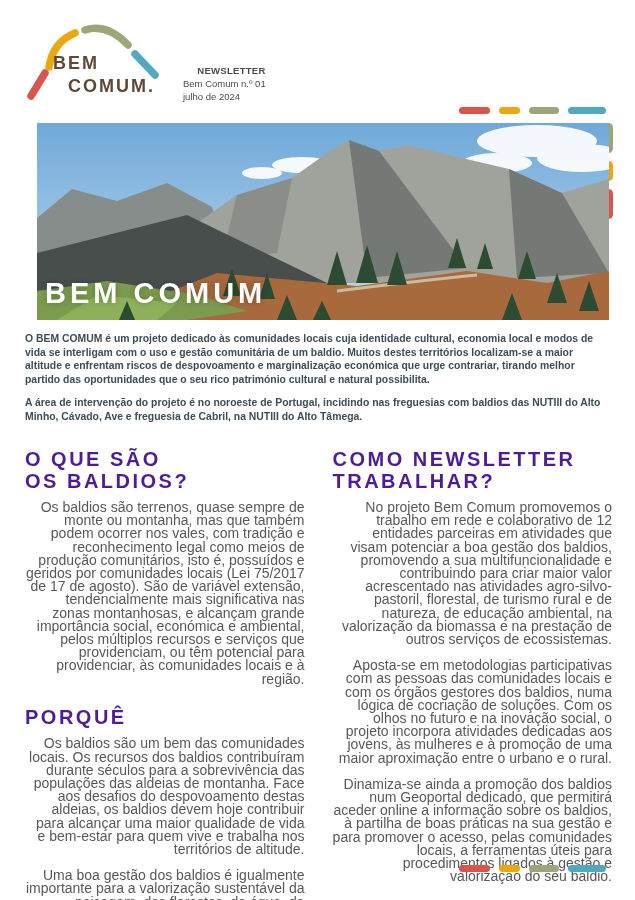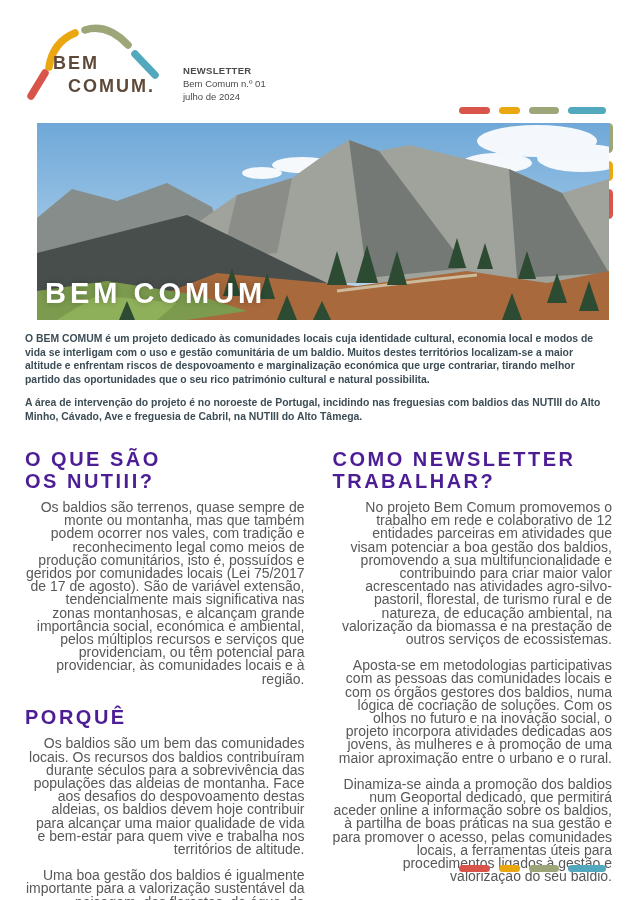--- a/index.html
+++ b/index.html
@@ -3,21 +3,21 @@
 <meta charset="utf-8">
 <style>
   html,body{margin:0;padding:0;background:#ffffff;}
   .page{
     position:relative;width:635px;height:900px;background:#ffffff;
     font-family:"Liberation Sans",sans-serif;overflow:hidden;
   }
   
   .logo-wrap{position:absolute;top:20px;left:26px;width:156px;height:94px;}
   .nl-info{position:absolute;top:64px;left:183px;color:#4a4a4c;font-size:9.5px;line-height:13px;}
-  .nl-label{font-weight:bold;letter-spacing:.3px;}
+  .nl-label{font-weight:bold;letter-spacing:.3px;text-align:right;}
   
   .dash-row{position:absolute;display:flex;gap:9px;align-items:center;}
   .dash-row.top{top:107px;right:29px;}
   .dash-row.bottom{top:865px;right:29px;}
   .dash{height:7px;border-radius:3.5px;}
   .dash.red{width:31px;background:#d9544a;}
   .dash.yellow{width:21px;background:#eba70f;}
   .dash.olive{width:30px;background:#9ca678;}
   .dash.teal{width:38px;background:#52a8bc;}
   .vbars{position:absolute;top:123px;right:22px;display:flex;flex-direction:column;gap:8px;align-items:center;}
@@ -147,21 +147,21 @@
     <p>O BEM COMUM é um projeto dedicado às comunidades locais cuja identidade cultural, economia local e modos de vida se interligam com o uso e gestão comunitária de um baldio. Muitos destes territórios localizam-se a maior altitude e enfrentam riscos de despovoamento e marginalização económica que urge contrariar, tirando melhor partido das oportunidades que o seu rico património cultural e natural possibilita.</p>
     <p>A área de intervenção do projeto é no noroeste de Portugal, incidindo nas freguesias com baldios das NUTIII do Alto Minho, Cávado, Ave e freguesia de Cabril, na NUTIII do Alto Tâmega.</p>
   </div>
 
   <div class="columns">
 
     <div class="col">
       <div class="section">
         <h2 class="sec-heading">
           <span>O QUE SÃO</span>
-          <span>OS NUTIII?</span>
+          <span>OS BALDIOS?</span>
         </h2>
         <p>Os baldios são terrenos, quase sempre de monte ou montanha, mas que também podem ocorrer nos vales, com tradição e reconhecimento legal como meios de produção comunitários, isto é, possuídos e geridos por comunidades locais (Lei 75/2017 de 17 de agosto). São de variável extensão, tendencialmente mais significativa nas zonas montanhosas, e alcançam grande importância social, económica e ambiental, pelos múltiplos recursos e serviços que providenciam, ou têm potencial para providenciar, às comunidades locais e à região.</p>
       </div>
       <div class="section">
         <h2 class="sec-heading">
           <span>PORQUÊ</span>
         </h2>
         <p>Os baldios são um bem das comunidades locais. Os recursos dos baldios contribuíram durante séculos para a sobrevivência das populações das aldeias de montanha. Face aos desafios do despovoamento destas aldeias, os baldios devem hoje contribuir para alcançar uma maior qualidade de vida e bem-estar para quem vive e trabalha nos territórios de altitude.</p>
         <p>Uma boa gestão dos baldios é igualmente importante para a valorização sustentável da paisagem, das florestas, da água, da agricultura, da pastorícia e da vida selvagem, para o turismo e para a produção de energias renováveis, múltiplos benefícios dos quais dependemos todos para uma vida mais sã e mais segura.</p>
       </div>

